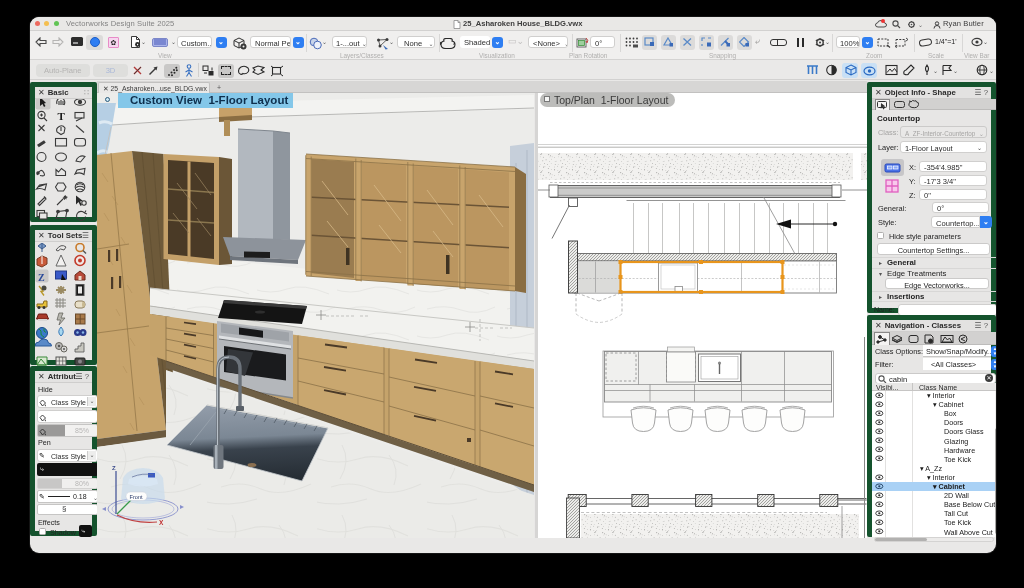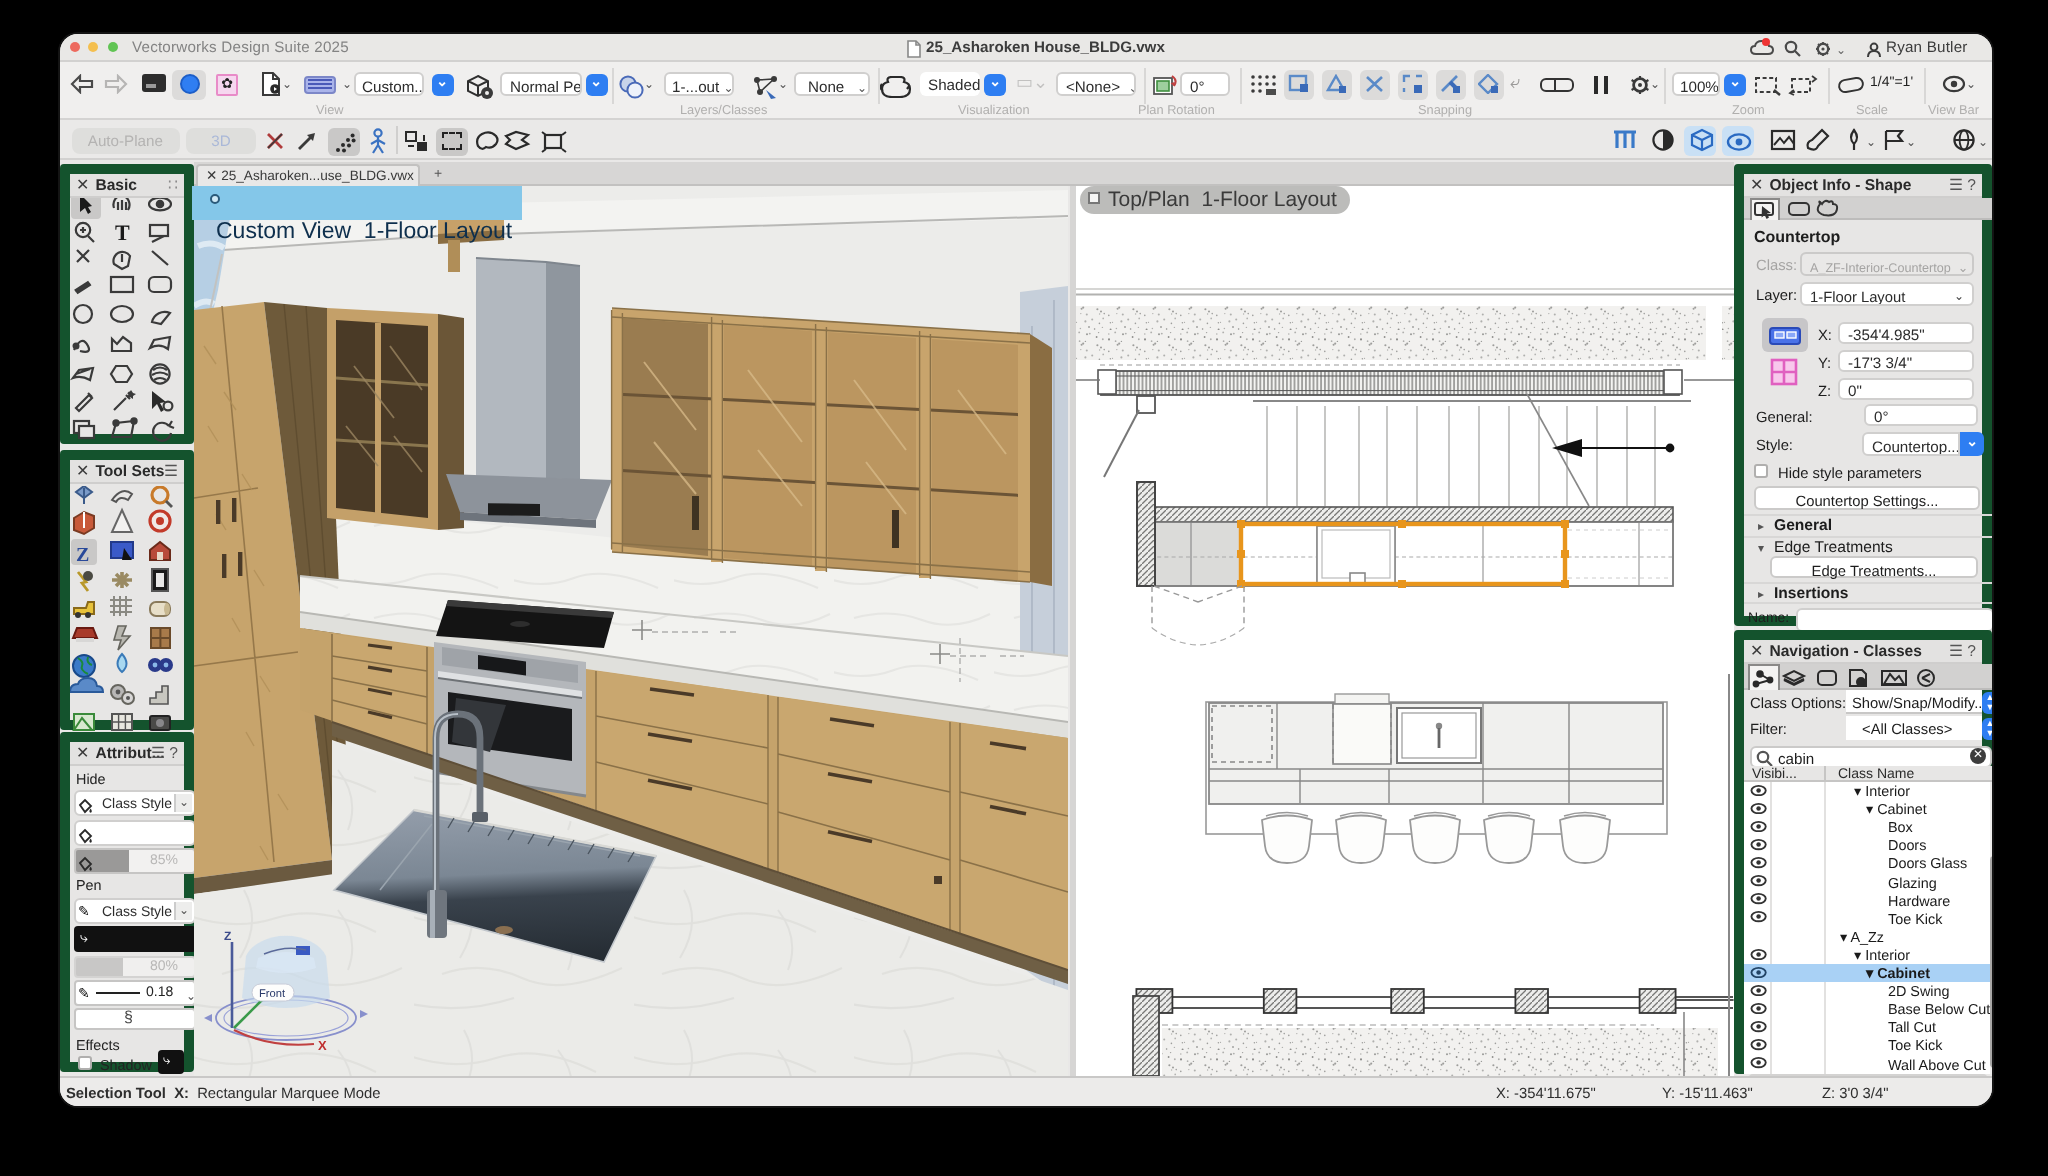--- a/index.html
+++ b/index.html
@@ -24,21 +24,21 @@
 .mbtn{position:absolute;top:3.5px;height:13px;background:#dededc;border-radius:4px;color:#b4b3b2;font-size:7.6px;text-align:center}
 
 .pal{position:absolute;background:#e7e6e5;border:5px solid #14532d;border-radius:2px}
 .paltitle{position:absolute;left:0;top:0;right:0;height:12px;background:#e3e2e1;border-bottom:1px solid #cfcecd;font-size:7.8px;color:#2a2a2a;padding-left:3px;line-height:12px;white-space:nowrap;overflow:hidden}
 .px{font-size:8px;color:#3a3a3a;margin-right:3px}
 
 .statusbar{position:absolute;left:0;top:521px;width:966px;height:15px;background:#ecebea;border-top:1px solid #c9c8c7;font-size:7.4px;color:#2e2e2e}
 
 .tabbar{position:absolute;left:67px;top:64px;width:769.5px;height:12px;background:#d7d6d5;border-bottom:1px solid #c2c1c0}
 .tab{position:absolute;left:1px;top:1px;width:112px;height:11px;background:#e9e8e7;border:1px solid #c2c1c0;border-bottom:none;border-radius:2px 2px 0 0;font-size:6.8px;color:#3a3a3a;padding-left:4px;line-height:11px;white-space:nowrap}
-.label3d{position:absolute;left:66px;top:76px;background:#84c7e9;color:#0e2f4d;font-size:11.5px;font-weight:normal;padding:16px 5px 1px 12px;height:15px;line-height:14px}
+.label3d{position:absolute;left:88px;top:76px;background:#84c7e9;color:#0e2f4d;font-size:11.5px;font-weight:bold;padding:0 5px 1px 12px;height:15px;line-height:14px}
 .labelPlan{position:absolute;left:510px;top:75.5px;background:#bcbcba;color:#3a3a3a;font-size:10.5px;padding:0 7px 1px 14px;height:14.5px;line-height:14px;border-radius:7px}
 .cdot{position:absolute;width:5px;height:5px;border-radius:50%;border:1px solid #2a5a7a;background:#cfe9f6}
 .crow{position:absolute;left:0;width:127px;height:9.1px;font-size:7.2px;color:#1a1a1a;white-space:nowrap}
 .crow svg{position:absolute;left:3px;top:1.2px}
 .crow span{position:absolute;top:0.6px}
 </style></head>
 <body>
 <div class="win">
 
   <div class="titlebar">
@@ -814,21 +814,21 @@
       <div class="bluebtn" style="left:108px;top:128.5px;width:12px;height:12px;line-height:11px;border-radius:0 3px 3px 0">⌄</div>
       <div class="abs" style="left:5px;top:144.5px;width:7px;height:7px;border:1px solid #b0afae;border-radius:1.5px;background:#fff"></div>
       <div class="abs" style="left:17px;top:144.5px">Hide style parameters</div>
       <div class="abs" style="left:5px;top:156px;width:113px;height:12px;background:#fff;border:1px solid #cbcac9;border-radius:3px;text-align:center;padding-top:2px">Countertop Settings...</div>
       <div class="abs" style="left:0px;top:170px;width:127px;height:1px;background:#d8d7d6"></div>
       <div class="abs" style="left:7px;top:172px;color:#555;font-size:6px">▸</div>
         <div class="abs" style="left:15px;top:171px;font-weight:bold;font-size:7.8px">General</div>
       <div class="abs" style="left:0px;top:181px;width:127px;height:1px;background:#d8d7d6"></div>
       <div class="abs" style="left:7px;top:183px;color:#555;font-size:6px">▾</div>
         <div class="abs" style="left:15px;top:182px;font-weight:normal;font-size:7.8px">Edge Treatments</div>
-      <div class="abs" style="left:13px;top:191px;width:104px;height:11px;background:#fff;border:1px solid #cbcac9;border-radius:3px;text-align:center;padding-top:1.5px">Edge Treatments...</div>
+      <div class="abs" style="left:13px;top:191px;width:104px;height:11px;background:#fff;border:1px solid #cbcac9;border-radius:3px;text-align:center;padding-top:1.5px">Edge Vectorworks...</div>
       <div class="abs" style="left:0px;top:204px;width:127px;height:1px;background:#d8d7d6"></div>
       <div class="abs" style="left:7px;top:206px;color:#555;font-size:6px">▸</div>
         <div class="abs" style="left:15px;top:205px;font-weight:bold;font-size:7.8px">Insertions</div>
       <div class="abs" style="left:0px;top:214px;width:127px;height:1px;background:#d8d7d6"></div>
       <div class="abs" style="left:2px;top:218.5px;font-size:7px">Name:</div>
       <div class="wfield" style="left:26px;top:216.5px;width:99px;height:12px"></div>
     </div>
     <div class="pal" style="left:837px;top:298px;width:129px;height:222px;font-size:7.4px;color:#1d1d1d">
       <div class="paltitle"><span class="px">✕</span><b>Navigation - Classes</b><span style="position:absolute;right:3px;color:#555">☰ ?</span></div>
       <div class="abs" style="left:0;top:12px;width:127px;height:13px;background:#d2d1d0;border-bottom:1px solid #bdbcbb"></div>
@@ -941,21 +941,21 @@
               <ellipse cx="4.5" cy="3.5" rx="3.8" ry="2.5" fill="none" stroke="#246"></ellipse>
               <circle cx="4.5" cy="3.5" r="1.2" fill="#246"></circle>
             </svg>
             <span style="left:61px;font-weight:bold">▾ Cabinet</span>
           </div>
         <div class="crow" style="top:100.1px">
             <svg width="8.6" height="6.6" viewBox="0 0 9 7">
               <ellipse cx="4.5" cy="3.5" rx="3.8" ry="2.5" fill="none" stroke="#333"></ellipse>
               <circle cx="4.5" cy="3.5" r="1.2" fill="#333"></circle>
             </svg>
-            <span style="left:72px">2D Swing</span>
+            <span style="left:72px">2D Wall</span>
           </div>
         <div class="crow" style="top:109.2px">
             <svg width="8.6" height="6.6" viewBox="0 0 9 7">
               <ellipse cx="4.5" cy="3.5" rx="3.8" ry="2.5" fill="none" stroke="#333"></ellipse>
               <circle cx="4.5" cy="3.5" r="1.2" fill="#333"></circle>
             </svg>
             <span style="left:72px">Base Below Cut</span>
           </div>
         <div class="crow" style="top:118.3px">
             <svg width="8.6" height="6.6" viewBox="0 0 9 7">
@@ -979,19 +979,13 @@
             <span style="left:72px">Wall Above Cut</span>
           </div>
       </div>
       <div class="abs" style="left:2px;top:217px;width:120px;height:5px;background:#ecebea;border:1px solid #d4d3d2;border-radius:3px"></div>
       <div class="abs" style="left:3px;top:218px;width:52px;height:3px;background:#b2b1b0;border-radius:2px"></div>
       <div class="abs" style="left:122.5px;top:70.5px;width:4.5px;height:146px;background:#efeeed"></div>
       <div class="abs" style="left:123px;top:108px;width:3.5px;height:106px;background:#a9a8a7;border-radius:2px"></div>
     </div>
   </div>
 
-  <div class="statusbar">
-    <div class="abs" style="left:3px;top:3px"><b>Selection Tool</b>&nbsp; <b>X:</b>&nbsp; Rectangular Marquee Mode</div>
-    <div class="abs" style="left:718px;top:3px">X: -354'11.675"</div>
-    <div class="abs" style="left:801px;top:3px">Y: -15'11.463"</div>
-    <div class="abs" style="left:881px;top:3px">Z: 3'0 3/4"</div>
-  </div>
 </div>
 
 </body></html>

